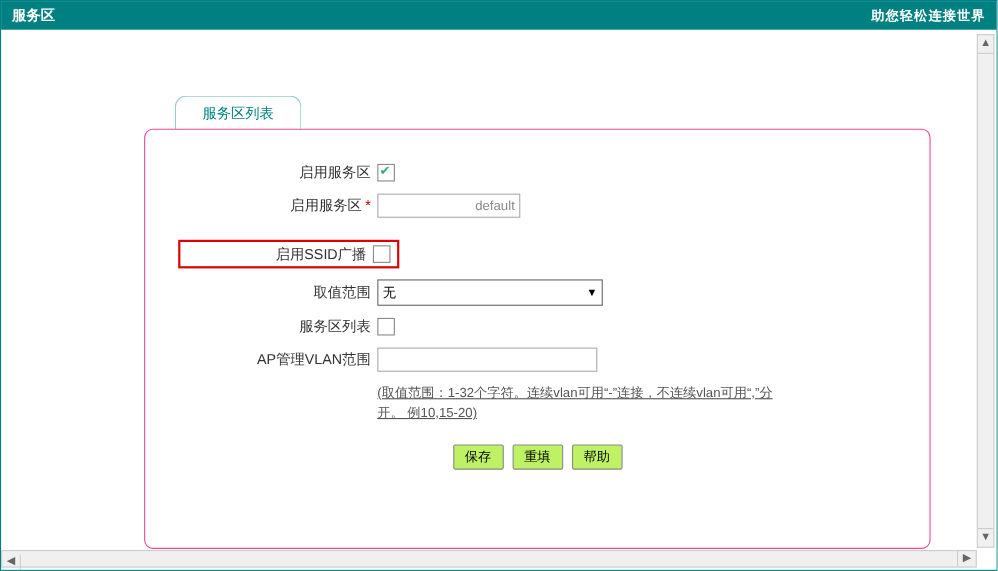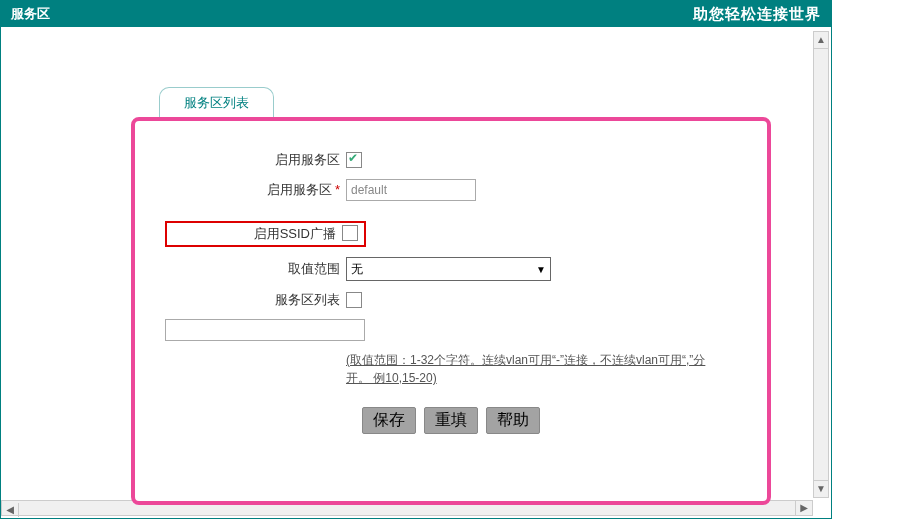--- a/index.html
+++ b/index.html
@@ -1,46 +1,46 @@
 <!DOCTYPE html>
 <html><head>
 <meta charset="utf-8">
 <style>
   html,body{margin:0;padding:0;font-family:Arial,"Microsoft YaHei",SimSun,sans-serif;font-size:13px;background:#fff;}
-  .viewport{width:832px;height:519px;position:relative;border:1px solid #008080;box-sizing:border-box;}
+  .viewport{width:907px;height:519px;position:relative;border:1px solid #008080;box-sizing:border-box;}
   .header{height:26px;background:#008080;color:#fff;display:flex;align-items:center;padding:0 10px;justify-content:space-between;}
   .header-title{font-weight:bold;font-size:13px;}
-  .header-slogan{font-size:15px;font-weight:bold;letter-spacing:1px;}
+  .header-slogan{font-size:12px;font-weight:bold;letter-spacing:1px;}
   .content{position:relative;height:calc(100% - 26px);box-sizing:border-box;}
   .vscroll{position:absolute;top:4px;right:2px;bottom:20px;width:16px;background:#f0f0f0;border:1px solid #ccc;box-sizing:border-box;}
   .vscroll .arrow{height:16px;text-align:center;font-size:10px;line-height:16px;color:#666;border-bottom:1px solid #ccc;}
   .vscroll .arrow.bottom{position:absolute;bottom:0;left:0;right:0;border-top:1px solid #ccc;border-bottom:none;}
   .hscroll{position:absolute;left:0;right:18px;bottom:2px;height:16px;background:#f0f0f0;border:1px solid #ccc;box-sizing:border-box;}
   .hscroll .arrow{width:16px;height:100%;text-align:center;font-size:10px;line-height:14px;color:#666;display:inline-block;border-right:1px solid #ccc;}
   .hscroll .arrow.right{float:right;border-left:1px solid #ccc;border-right:none;}
   .tabs-wrap{position:absolute;left:130px;top:60px;right:60px;}
   .tabrow{display:flex;align-items:flex-end;}
   .tab{border:1px solid #9cc;border-bottom:none;border-top-left-radius:10px;border-top-right-radius:10px;padding:6px 24px;background:#fff;margin-right:6px;cursor:pointer;color:#008080;font-size:13px;margin-left:28px;}
   .tab.active{color:#333;font-weight:bold;position:relative;z-index:2;}
   .tab:not(.active){background:#fff;}
-  .panel{border:4px solid #ec4899;border-radius:8px;margin-top:-1px;background:#fff;padding:30px 30px 30px 30px;min-height:320px;position:relative;z-index:1;}
+  .panel{border:1px solid #ec4899;border-radius:8px;margin-top:-1px;background:#fff;padding:30px 30px 30px 30px;min-height:320px;position:relative;z-index:1;}
   .tab.active::after{content:"";position:absolute;left:0;right:0;bottom:-2px;height:3px;background:#fff;}
   .form-row{display:flex;align-items:center;margin-bottom:10px;}
   .form-label{width:175px;text-align:right;padding-right:6px;color:#333;}
   .req{color:#c00;margin-left:3px;}
-  .input-text{border:1px solid #aaa;height:20px;padding:0 4px;font-size:12px;color:#888;width:120px;background:#fff;}
+  .input-text{border:1px solid #aaa;height:20px;padding:0 4px;font-size:12px;color:#888;width:120px;background:#fff;text-align:right;}
   .input-text.wide{width:190px;color:#333;}
   .checkbox{width:14px;height:14px;border:1px solid #888;display:inline-block;background:#fff;position:relative;vertical-align:middle;cursor:pointer;}
   .checkbox.checked::after{content:"✔";position:absolute;top:-2px;left:1px;font-size:12px;color:#3a7;}
   .select{border:1px solid #666;height:22px;width:195px;display:flex;align-items:center;justify-content:space-between;padding:0 4px;font-size:12px;background:#fff;cursor:pointer;}
   .select .caret{font-size:10px;}
-  .highlight-box{border:2px solid #d00;padding:2px 6px 2px 0;display:inline-flex;}
+  .highlight-box{border:2px solid #d00;padding:2px 6px 2px 0;display:inline-flex;align-items:center;}
   .hint{margin-left:181px;width:360px;color:#555;font-size:12px;line-height:1.5;text-decoration:underline;}
   .button-row{display:flex;justify-content:center;gap:8px;margin-top:20px;}
-  .btn{border:1px solid #888;background:#a3a3a3;padding:2px 10px;font-size:16px;cursor:pointer;border-radius:2px;}
+  .btn{border:1px solid #888;background:#bef264;padding:2px 10px;font-size:12px;cursor:pointer;border-radius:2px;}
 </style>
 </head>
 <body>
 
 <div class="viewport">
   <div class="header">
     <span class="header-title">服务区</span>
     <span class="header-slogan">助您轻松连接世界</span>
   </div>
   <div class="content">
@@ -86,20 +86,21 @@
             <span class="caret">▼</span>
           </div>
         </div>
 
         <div class="form-row">
           <div class="form-label">服务区列表</div>
           <span class="checkbox"></span>
         </div>
 
         <div class="form-row">
+          <div class="form-label">AP管理VLAN范围</div>
           <input class="input-text wide" value="" style="">
         </div>
 
         <div class="hint">(取值范围：1-32个字符。连续vlan可用“-”连接，不连续vlan可用“,”分开。 例10,15-20)</div>
 
         <div class="button-row">
           <button class="btn">保存</button>
           <button class="btn">重填</button>
           <button class="btn">帮助</button>
         </div>

